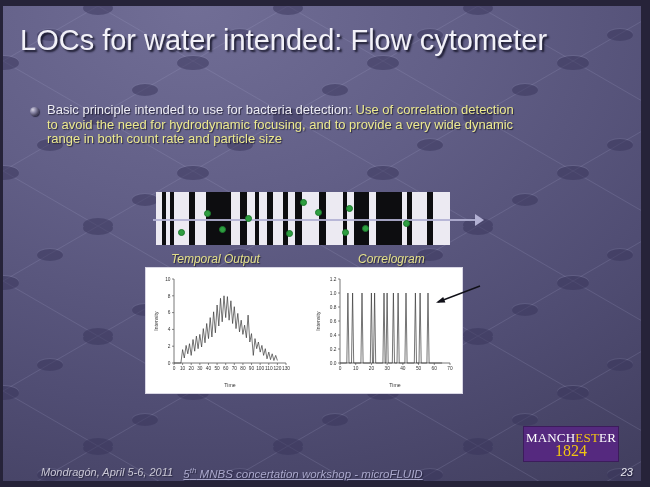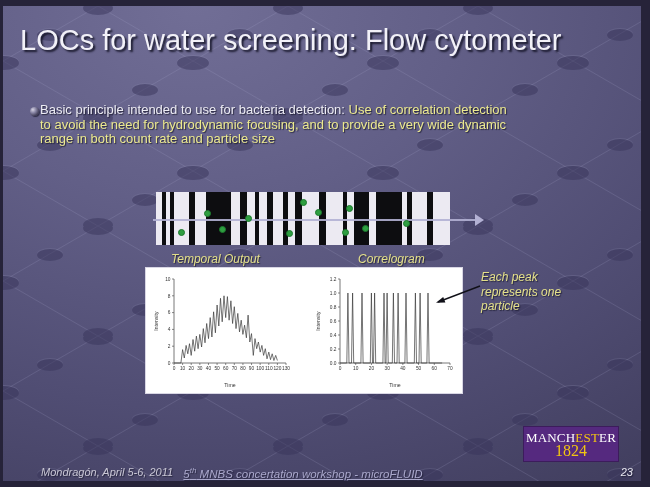--- a/index.html
+++ b/index.html
@@ -9,21 +9,21 @@
          background:radial-gradient(130% 130% at 30% 0%, #716e96 0%, #625f87 32%, #504d73 65%, #3d3a59 100%);}
   #bgpattern{position:absolute;left:0;top:0;width:100%;height:100%;pointer-events:none;}
 
   .title{position:absolute;left:17px;top:18px;width:620px;color:#f2f1f8;font-size:29px;letter-spacing:0px;
          text-shadow:2px 2px 2px rgba(8,8,22,.8);white-space:nowrap;}
 
   .bullet-row{position:absolute;left:27px;top:97px;width:560px;}
   .bullet-dot{position:absolute;left:0;top:4px;width:9px;height:9px;border-radius:50%;
         background:radial-gradient(circle at 32% 30%, #d6d4e4 0%, #8a87a6 35%, #3a374f 75%, #23203a 100%);
         box-shadow:1px 1px 1px rgba(10,10,25,.6);}
-  .bullet-text{margin-left:10px;width:478px;font-size:13px;line-height:14.5px;
+  .bullet-text{margin-left:17px;width:478px;font-size:13px;line-height:14.5px;
         text-shadow:1px 1px 1px rgba(10,10,25,.65);}
   .t-white{color:#edecf4;}
   .t-yellow{color:#ece98f;}
 
   .bar-area{position:absolute;left:153px;top:186px;width:294px;height:53px;}
   .stripe-row{position:absolute;left:0;top:0;width:100%;height:100%;display:flex;}
   .stripe-b{background:#0d0d10;height:100%;}
   .stripe-w{background:#eceaf2;height:100%;}
   .flow-arrow-line{position:absolute;left:-3px;top:27px;width:322px;height:2px;background:#b3b1d4;opacity:.9;}
   .flow-arrow-head{position:absolute;left:319px;top:22px;width:0;height:0;
@@ -79,21 +79,21 @@
             <ellipse cx="47" cy="28" rx="13" ry="6" fill="#8d8bb0" opacity="0.4"></ellipse>
             <ellipse cx="47" cy="29" rx="13" ry="6" fill="#37345a"></ellipse>
             <ellipse cx="142" cy="83" rx="13" ry="6" fill="#8d8bb0" opacity="0.4"></ellipse>
             <ellipse cx="142" cy="84" rx="13" ry="6" fill="#37345a"></ellipse>
           </g>
         </pattern>
       </defs>
       <rect x="0" y="0" width="650" height="487" fill="url(#diamonds)"></rect>
     </svg>
 
-    <div class="title">LOCs for water screening: Flow cytometer</div>
+    <div class="title">LOCs for water intended: Flow cytometer</div>
 
     <div class="bullet-row">
       <span class="bullet-dot"></span>
       <div class="bullet-text"><span class="t-white">Basic principle intended to use for bacteria detection: </span><span class="t-yellow">Use of correlation detection to avoid the need for hydrodynamic focusing, and to provide a very wide dynamic range in both count rate and particle size</span></div>
     </div>
 
     <div class="bar-area">
       <div class="stripe-row" id="stripe-row">
           <div class="stripe-w" style="width: 2.04082%;"></div>
           <div class="stripe-b" style="width: 1.36054%;"></div>
@@ -232,25 +232,20 @@
             <text x="6" y="50" text-anchor="middle" font-size="5.2" fill="#333" font-family="&quot;Liberation Sans&quot;,sans-serif" transform="rotate(-90 6 50)">Intensity</text>
             <polyline points="26.0,92.0 32.8,92.0 33.9,22.0 35.0,92.0 37.5,92.0 38.6,22.0 39.7,92.0 46.9,92.0 48.0,22.0 49.1,92.0 56.3,92.0 57.4,22.0 58.5,92.0 59.5,92.0 60.6,22.0 61.7,92.0 68.9,92.0 70.0,22.0 71.1,92.0 72.0,92.0 73.1,22.0 74.2,92.0 78.3,92.0 79.4,22.0 80.5,92.0 83.0,92.0 84.1,22.0 85.2,92.0 90.9,92.0 92.0,22.0 93.1,92.0 100.3,92.0 101.4,22.0 102.5,92.0 105.0,92.0 106.1,22.0 107.2,92.0 112.9,92.0 114.0,22.0 115.1,92.0 128.1,92.0" fill="none" stroke="#3a3a3a" stroke-width="0.7"></polyline>
           </svg></div>
     </div>
 
     <svg id="annotation-arrow" width="58" height="34">
       <line x1="52" y1="8" x2="10" y2="24" stroke="#101018" stroke-width="1.4"></line>
       <polygon points="8,24.8 15.2,18.9 17.4,24.6" fill="#101018"></polygon>
     </svg>
 
-    <div class="annotation">
-      <span>Each peak</span><br>
-      <span>represents one</span><br>
-      <span>particle</span>
-    </div>
 
     <div class="logo">
       <span class="logo-name"><span>MANCH</span><span class="logo-gold">EST</span><span>ER</span></span>
       <span class="logo-year">1824</span>
     </div>
 
     <div class="footer-left">Mondragón, April 5-6, 2011</div>
     <div class="footer-center"><span>5</span><sup>th</sup><span> MNBS concertation workshop - microFLUID</span></div>
     <div class="page-number">23</div>
 

